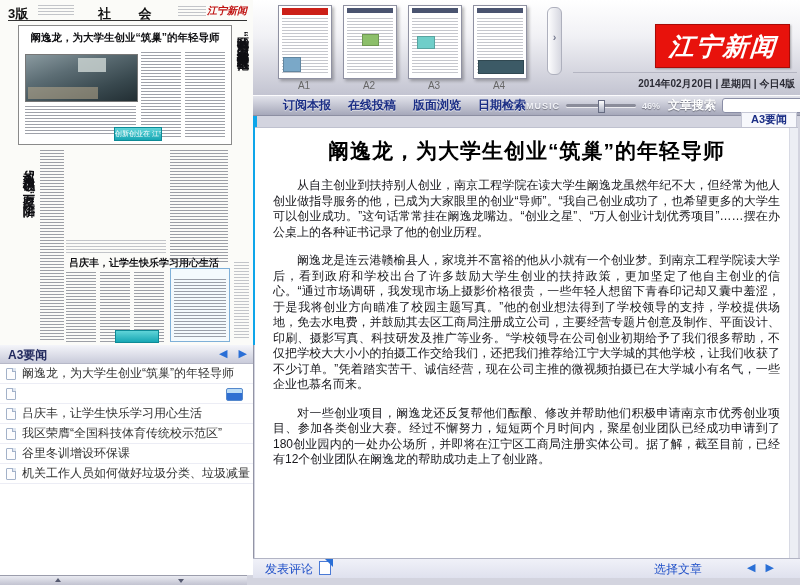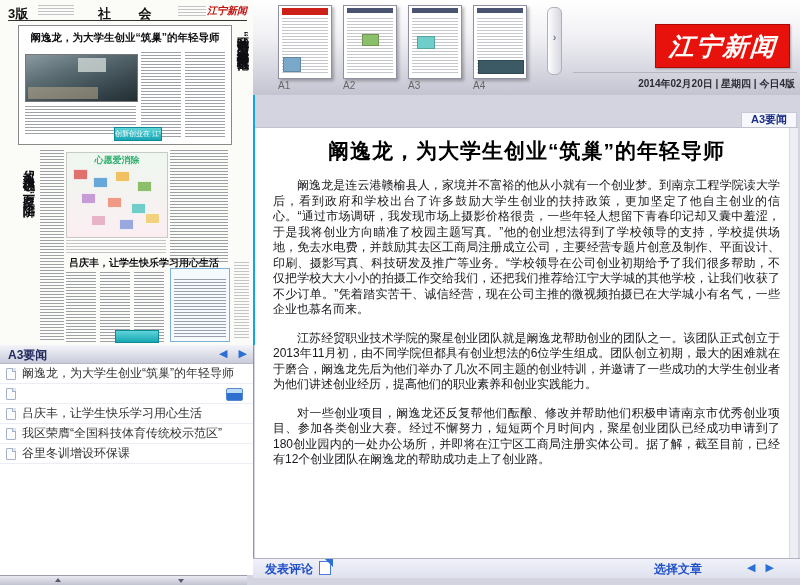--- a/index.html
+++ b/index.html
@@ -3,21 +3,21 @@
 <meta charset="utf-8">
 <style>
   html,body{margin:0;padding:0;background:#cfd0db;font-family:"Liberation Sans","DejaVu Sans",sans-serif;}
   #app{position:relative;width:800px;height:585px;background:#d3d4df;overflow:hidden;}
 
   
   .fk{background-image:repeating-linear-gradient(to bottom,rgba(80,85,100,.55) 0 1px,transparent 1px 3px);}
   .fk-light{background-image:repeating-linear-gradient(to bottom,rgba(110,115,130,.4) 0 1px,transparent 1px 3px);}
 
   
-  .paper{position:absolute;left:0;top:0;width:253px;height:345px;background:#fbfbf8;border-right:2px solid #0ea5e9;}
+  .paper{position:absolute;left:0;top:0;width:253px;height:345px;background:#fbfbf8;border-right:4px solid #0ea5e9;}
   .p-header{position:absolute;left:8px;top:4px;right:6px;height:15px;}
   .page-no{position:absolute;left:0;top:1px;font-size:13px;font-weight:bold;color:#111;}
   .hdr-fb1{position:absolute;left:30px;top:1px;width:36px;height:12px;}
   .p-section{position:absolute;left:90px;top:1px;font-size:13px;font-weight:bold;letter-spacing:12px;color:#111;}
   .hdr-fb2{position:absolute;left:170px;top:2px;width:28px;height:10px;}
   .p-masthead{position:absolute;right:0;top:0;font-size:10px;font-weight:bold;font-style:italic;color:#c01311;}
   .p-rule{position:absolute;left:8px;right:6px;top:20px;border-top:1px solid #333;}
 
   .main-box{position:absolute;left:18px;top:25px;width:212px;height:118px;border:1px solid #8a8a8a;background:#fff;}
   .main-headline{position:absolute;left:3px;right:3px;top:5px;font-size:10.5px;font-weight:bold;color:#0f0f12;text-align:center;white-space:nowrap;overflow:hidden;}
@@ -81,21 +81,21 @@
   .thumb{position:absolute;top:5px;width:52px;height:72px;background:#fff;border:1px solid #8f91a2;box-shadow:2px 2px 3px rgba(0,0,0,.28);cursor:pointer;}
   .thumb .t-lines{position:absolute;left:3px;right:3px;top:12px;bottom:4px;}
   .thumb .t-mast{position:absolute;left:3px;right:3px;top:2px;height:7px;background:#cc2018;}
   .thumb .t-head{position:absolute;left:3px;right:3px;top:2px;height:5px;background:#4a5470;}
   .thumb .t-chip{position:absolute;border:1px solid rgba(0,0,0,.2);}
   .th1{left:25px;}  .th2{left:90px;}  .th3{left:155px;}  .th4{left:220px;}
   .th1 .t-chip{left:4px;bottom:6px;width:16px;height:13px;background:#7aa8c8;}
   .th2 .t-chip{left:18px;top:28px;width:15px;height:10px;background:#8cbf6a;}
   .th3 .t-chip{left:8px;top:30px;width:16px;height:11px;background:#6fcec9;}
   .th4 .t-chip{left:4px;bottom:4px;width:44px;height:12px;background:#3c5a66;}
-  .t-label{position:absolute;top:80px;width:52px;text-align:left;font-size:10px;color:#666;}
+  .t-label{position:absolute;top:80px;width:52px;text-align:center;font-size:10px;color:#666;}
   .tl1{left:25px;} .tl2{left:90px;} .tl3{left:155px;} .tl4{left:220px;}
 
   .pager-slider{position:absolute;left:294px;top:7px;width:13px;height:66px;background:linear-gradient(to right,#fdfdfe,#d6d7e0);border:1px solid #aeb0bd;border-radius:6px;text-align:center;cursor:pointer;}
   .pager-slider .chev{display:block;margin-top:24px;font-size:11px;font-weight:bold;color:#787c90;line-height:11px;}
 
   .logo{position:absolute;left:402px;top:24px;width:133px;height:42px;background:#e8120c;border:1px solid #a80b07;box-shadow:1px 1px 2px rgba(0,0,0,.3);display:flex;align-items:center;justify-content:center;}
   .logo span{font-size:25px;font-weight:bold;font-style:italic;color:#fff;letter-spacing:2px;transform:skewX(-4deg);}
 
   .date-rule{position:absolute;left:320px;top:72px;right:3px;height:1px;background:#b4b5c2;}
   .date-line{position:absolute;right:5px;top:77px;font-size:10px;font-weight:bold;color:#2b2b35;}
@@ -114,21 +114,21 @@
 
   .section-tab{position:absolute;top:112px;right:3px;width:54px;height:14px;background:#f7f8fc;border:1px solid #c6c8d6;font-size:11px;font-weight:bold;color:#1b2e85;text-align:center;line-height:13px;}
 
   
   .article-panel{position:absolute;left:255px;top:127px;width:543px;height:431px;background:#fff;border-top:1px solid #bfc1cf;overflow:hidden;}
   .a-scroll{position:absolute;right:0;top:0;width:8px;height:431px;background:#eceef4;border-left:1px solid #d8dae4;cursor:pointer;}
   .a-title{margin:9px 14px 2px;text-align:center;font-size:21px;font-weight:bold;color:#000;letter-spacing:1px;}
   .a-body p{margin:13px 18px;font-size:12px;line-height:15.5px;color:#17171c;text-indent:2em;text-align:justify;}
 
   
-  .footer-bar{position:absolute;left:253px;top:558px;width:547px;height:19px;background:linear-gradient(#f0f1f8,#dfe1ee);border-top:1px solid #b2b4c4;font-size:12px;font-weight:bold;color:#2050c8;}
+  .footer-bar{position:absolute;left:253px;top:558px;width:547px;height:19px;background:linear-gradient(#f0f1f8,#dfe1ee);border-top:1px solid #b2b4c4;font-size:12px;font-weight:normal;color:#2050c8;}
   .f-comment{position:absolute;left:12px;top:2px;cursor:pointer;}
   .f-cicon{position:absolute;left:66px;top:2px;width:10px;height:12px;background:#fff;border:1px solid #4a7ad6;cursor:pointer;}
   .f-cicon:after{content:"";position:absolute;right:-3px;top:-3px;width:0;height:0;border-left:4px solid transparent;border-bottom:4px solid transparent;border-top:4px solid #2a6fd6;border-right:4px solid #2a6fd6;}
   .f-reading{position:absolute;left:92px;top:2px;}
   .f-reading .pg{margin:0 4px;}
   .f-select{position:absolute;right:98px;top:2px;cursor:pointer;text-align:right;}
   .f-arrows{position:absolute;right:26px;top:2px;font-size:11px;color:#2a6fd6;}
   .f-arrows span{margin-left:7px;cursor:pointer;}
 </style>
 </head>
@@ -157,33 +157,20 @@
       <div class="m-fc3 fk"></div>
       <div class="badge-teal">创新创业在 江宁</div>
     </div>
 
     <div class="v-head-right">我区荣膺“全国科技体育传统校示范区”</div>
     <div class="fc-right-edge fk-light"></div>
 
     <div class="v-head-left">司法人员识破50万巨奖“陷阱”</div>
     <div class="fc-left fk"></div>
 
-    <div class="collage">
-      <div class="collage-title">心愿爱消除</div>
-      <span class="chip c1"></span>
-        <span class="chip c2"></span>
-        <span class="chip c3"></span>
-      <span class="chip c4"></span>
-        <span class="chip c5"></span>
-        <span class="chip c6"></span>
-      <span class="chip c7"></span>
-        <span class="chip c8"></span>
-        <span class="chip c9"></span>
-      <span class="chip c10"></span>
-    </div>
     <div class="caption-f fk-light"></div>
     <div class="mid-headline">吕庆丰，让学生快乐学习用心生活</div>
     <div class="fc-b1 fk"></div>
     <div class="fc-b2 fk"></div>
     <div class="fc-b3 fk"></div>
     <div class="badge-teal2"></div>
     <div class="fc-r1 fk"></div>
     <div class="side-box">
         <div class="fk"></div>
       </div>
@@ -211,20 +198,24 @@
       <span>吕庆丰，让学生快乐学习用心生活</span>
     </div>
     <div class="list-item">
       <span class="doc-icon"></span>
       <span>我区荣膺“全国科技体育传统校示范区”</span>
     </div>
     <div class="list-item">
       <span class="doc-icon"></span>
       <span>谷里冬训增设环保课</span>
     </div>
+    <div class="list-item">
+      <span class="doc-icon"></span>
+      <span>机关工作人员如何做好垃圾分类、垃圾减量</span>
+    </div>
   </div>
 
   <div class="h-scrollbar">
     <span class="tri tri-up"></span>
     <span class="tri tri-down"></span>
   </div>
 
   <div class="head-strip">
     <div class="thumb th1">
       <div class="t-mast"></div>
@@ -255,28 +246,44 @@
       <span class="chev">›</span>
     </div>
 
     <div class="logo">
       <span>江宁新闻</span>
     </div>
     <div class="date-rule"></div>
     <div class="date-line">2014年02月20日  |  星期四  |  今日4版</div>
   </div>
 
+  <div class="toolbar">
+    <span class="tb-link">订阅本报</span>
+    <span class="tb-link">在线投稿</span>
+    <span class="tb-link">版面浏览</span>
+    <span class="tb-link">日期检索</span>
+    <span class="music-cluster">
+      <span class="music-label">MUSIC</span>
+      <span class="m-track">
+        <span class="m-handle"></span>
+      </span>
+      <span class="m-pct">46%</span>
+      <span class="search-label">文章搜索</span>
+      <input class="search-input" type="text" style="">
+
+    </span>
+  </div>
 
   <div class="section-tab">A3要闻</div>
 
   <div class="article-panel">
     <h1 class="a-title">阚逸龙，为大学生创业“筑巢”的年轻导师</h1>
     <div class="a-body">
+      <p>从自主创业到扶持别人创业，南京工程学院在读大学生阚逸龙虽然年纪不大，但经常为他人创业做指导服务的他，已成为大家眼里的创业“导师”。“我自己创业成功了，也希望更多的大学生可以创业成功。”这句话常常挂在阚逸龙嘴边。“创业之星”、“万人创业计划优秀项目”……摆在办公桌上的各种证书记录了他的创业历程。</p>
       <p>阚逸龙是连云港赣榆县人，家境并不富裕的他从小就有一个创业梦。到南京工程学院读大学后，看到政府和学校出台了许多鼓励大学生创业的扶持政策，更加坚定了他自主创业的信心。“通过市场调研，我发现市场上摄影价格很贵，一些年轻人想留下青春印记却又囊中羞涩，于是我将创业方向瞄准了校园主题写真。”他的创业想法得到了学校领导的支持，学校提供场地，免去水电费，并鼓励其去区工商局注册成立公司，主要经营专题片创意及制作、平面设计、印刷、摄影写真、科技研发及推广等业务。“学校领导在公司创业初期给予了我们很多帮助，不仅把学校大大小小的拍摄工作交给我们，还把我们推荐给江宁大学城的其他学校，让我们收获了不少订单。”凭着踏实苦干、诚信经营，现在公司主推的微视频拍摄已在大学城小有名气，一些企业也慕名而来。</p>
-      <p>江苏经贸职业技术学院的聚星创业团队就是阚逸龙帮助创业的团队之一。该团队正式创立于2013年11月初，由不同学院但都具有创业想法的6位学生组成。团队创立初期，最大的困难就在于磨合，阚逸龙先后为他们举办了几次不同主题的创业特训，并邀请了一些成功的大学生创业者为他们讲述创业经历，提高他们的职业素养和创业实践能力。</p>
       <p><span>对一些创业项目，阚逸龙还反复帮他们酝酿、修改并帮助他们积极申请南京市优秀创业项目、参加各类创业大赛。经过不懈努力，短短两个月时间内，聚星创业团队已经成功申请到了180创业园内的一处办公场所，并即将在江宁区工商局注册实体公司。据了解，截至目前，已经有12个创业团队在阚逸龙的帮助成功走上了创业路。</span></p>
     </div>
     <div class="a-scroll"></div>
   </div>
 
   <div class="footer-bar">
     <span class="f-comment">发表评论</span>
     <span class="f-cicon"></span>
     <span class="f-select">选择文章</span>
     <span class="f-arrows">

